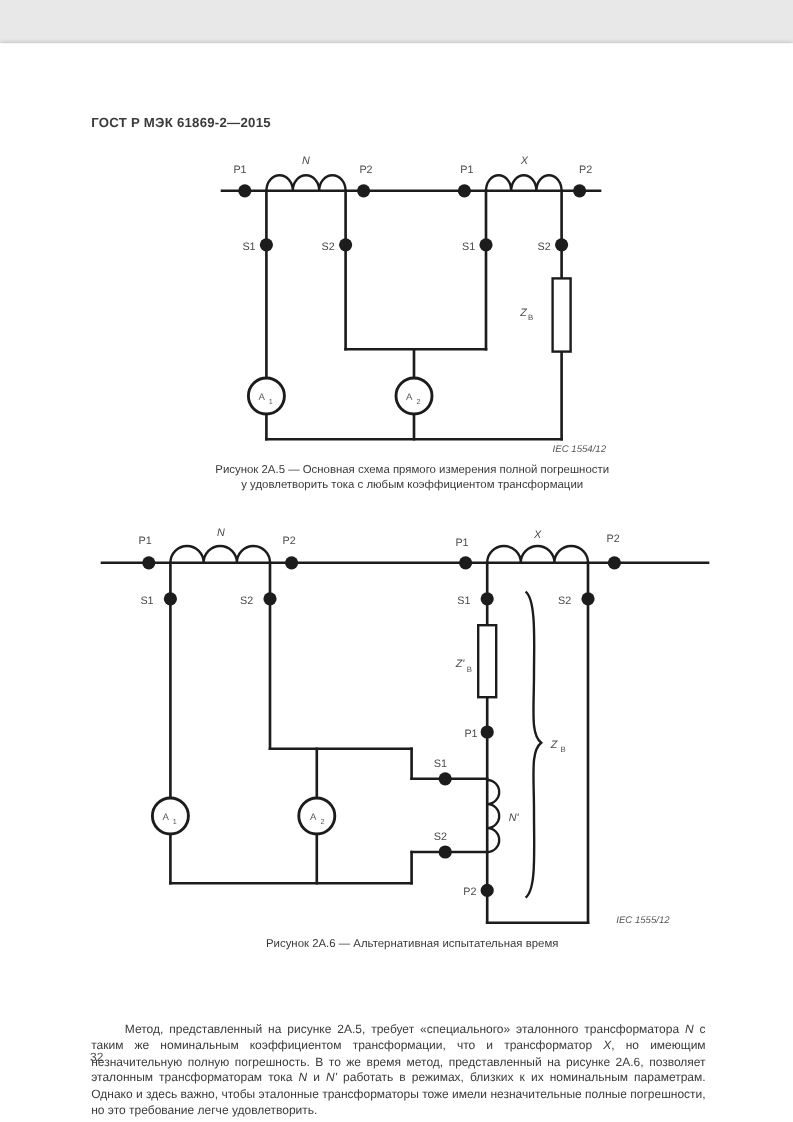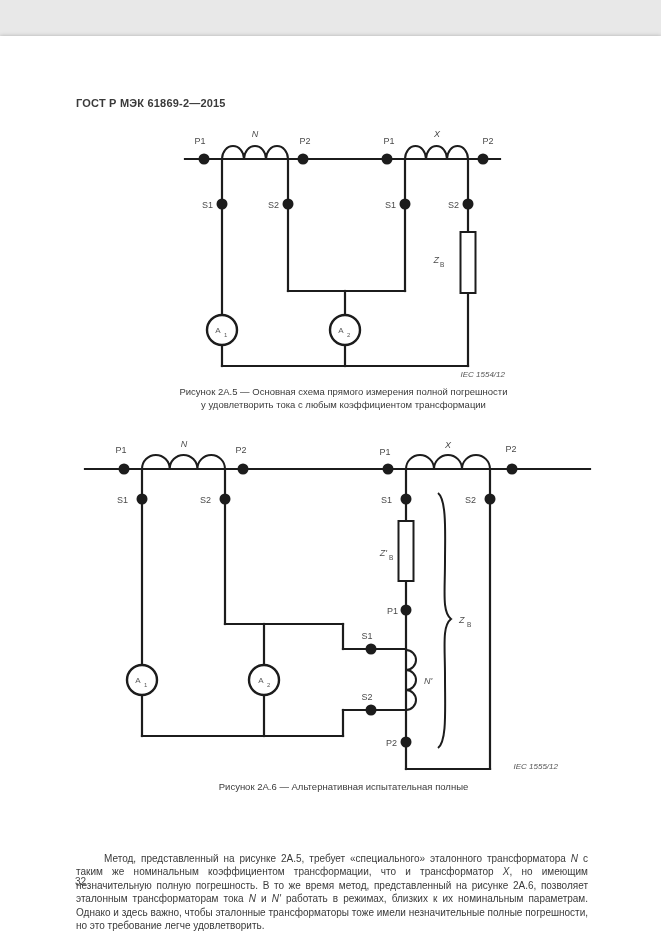--- a/index.html
+++ b/index.html
@@ -164,21 +164,21 @@
     <text class="lbl-i" x="459" y="587">Z</text>
     <text class="sub" x="467" y="591">B</text>
     <text class="albl" x="138" y="647" text-anchor="middle">A</text>
     <text class="asub" x="144" y="651">1</text>
     <text class="albl" x="261" y="647" text-anchor="middle">A</text>
     <text class="asub" x="267" y="651">2</text>
     <text class="iec" x="558" y="733" text-anchor="end">IEC 1555/12</text>
   </svg>
 
   <div class="cap" style="top:744px">
-    <span>Рисунок 2А.6 — Альтернативная испытательная полные</span>
+    <span>Рисунок 2А.6 — Альтернативная испытательная время</span>
   </div>
 
   <p class="bodytext"><span>Метод, представленный на рисунке 2А.5, требует «специального» эталонного трансформатора </span><i>N</i><span> с таким же номинальным коэффициентом трансформации, что и трансформатор </span><i>X</i><span>, но имеющим незначительную полную погрешность. В то же время метод, представленный на рисунке 2А.6, позволяет эталонным трансформаторам тока </span><i>N</i><span> и </span><i>N'</i><span> работать в режимах, близких к их номинальным параметрам. Однако и здесь важно, чтобы эталонные трансформаторы тоже имели незначительные полные погрешности, но это требование легче удовлетворить.</span></p>
 
   <div class="pageno">32</div>
 
   <div class="botedge"></div>
 </div>
 
 </body></html>

